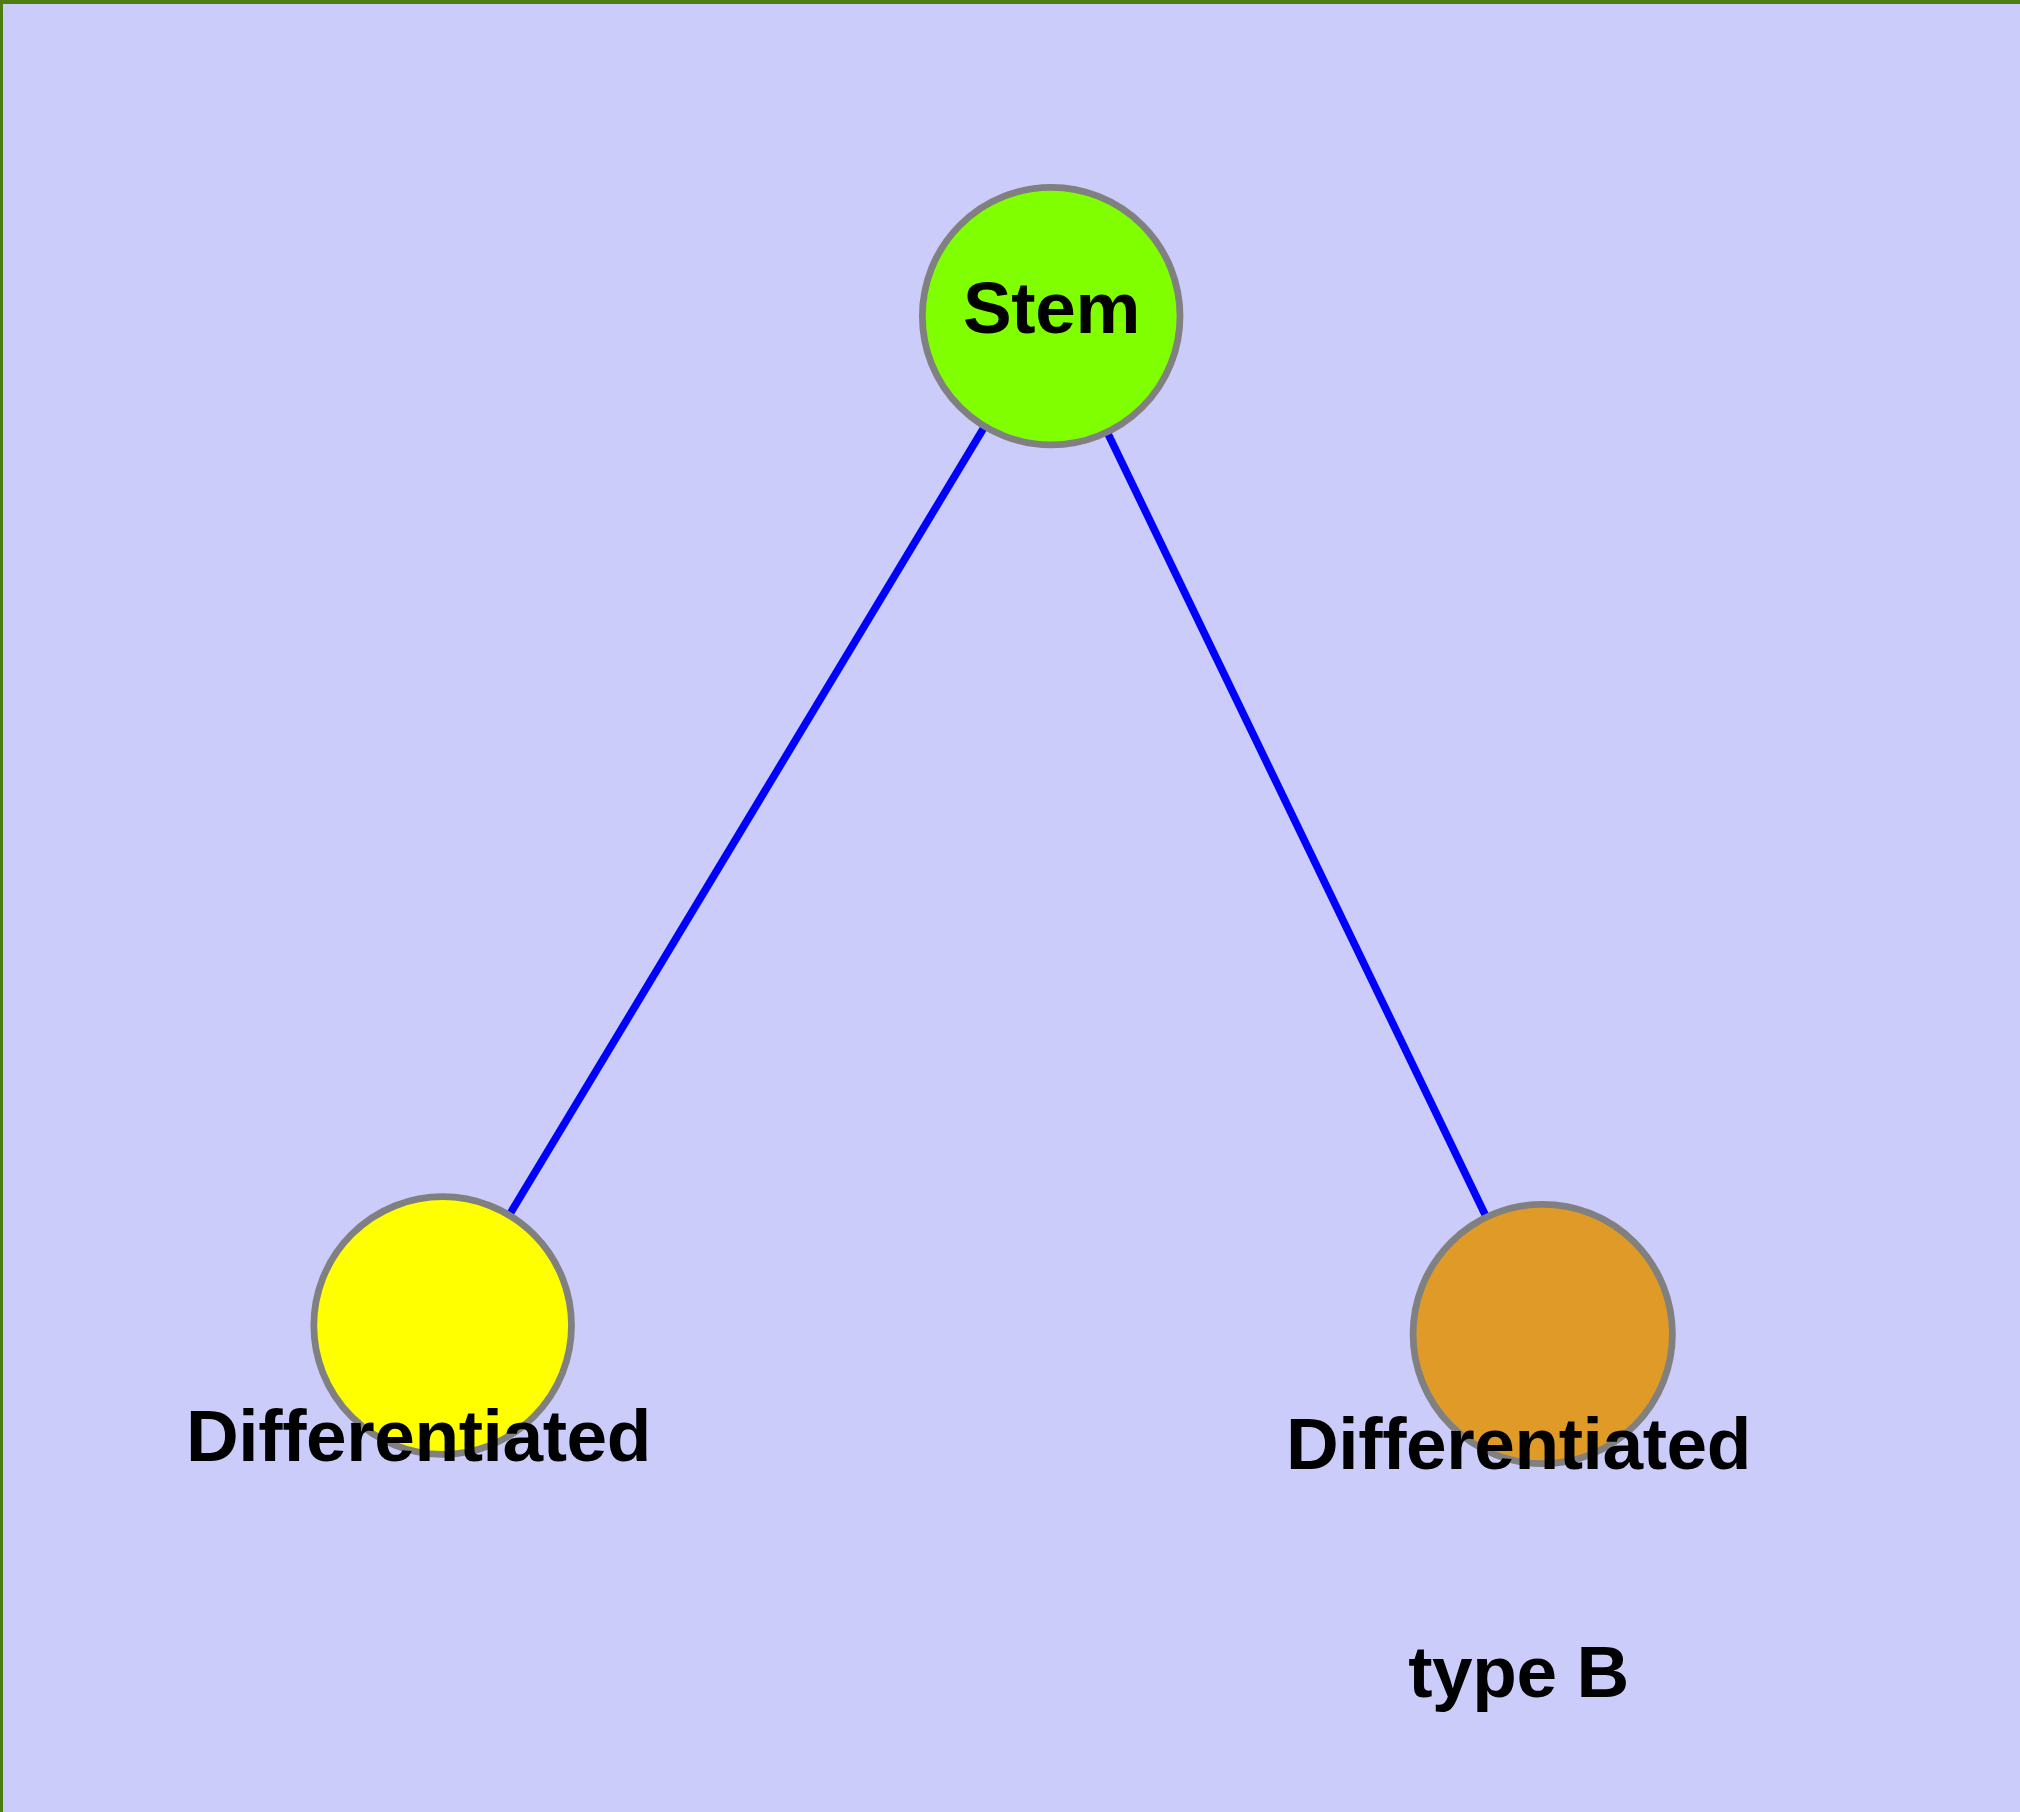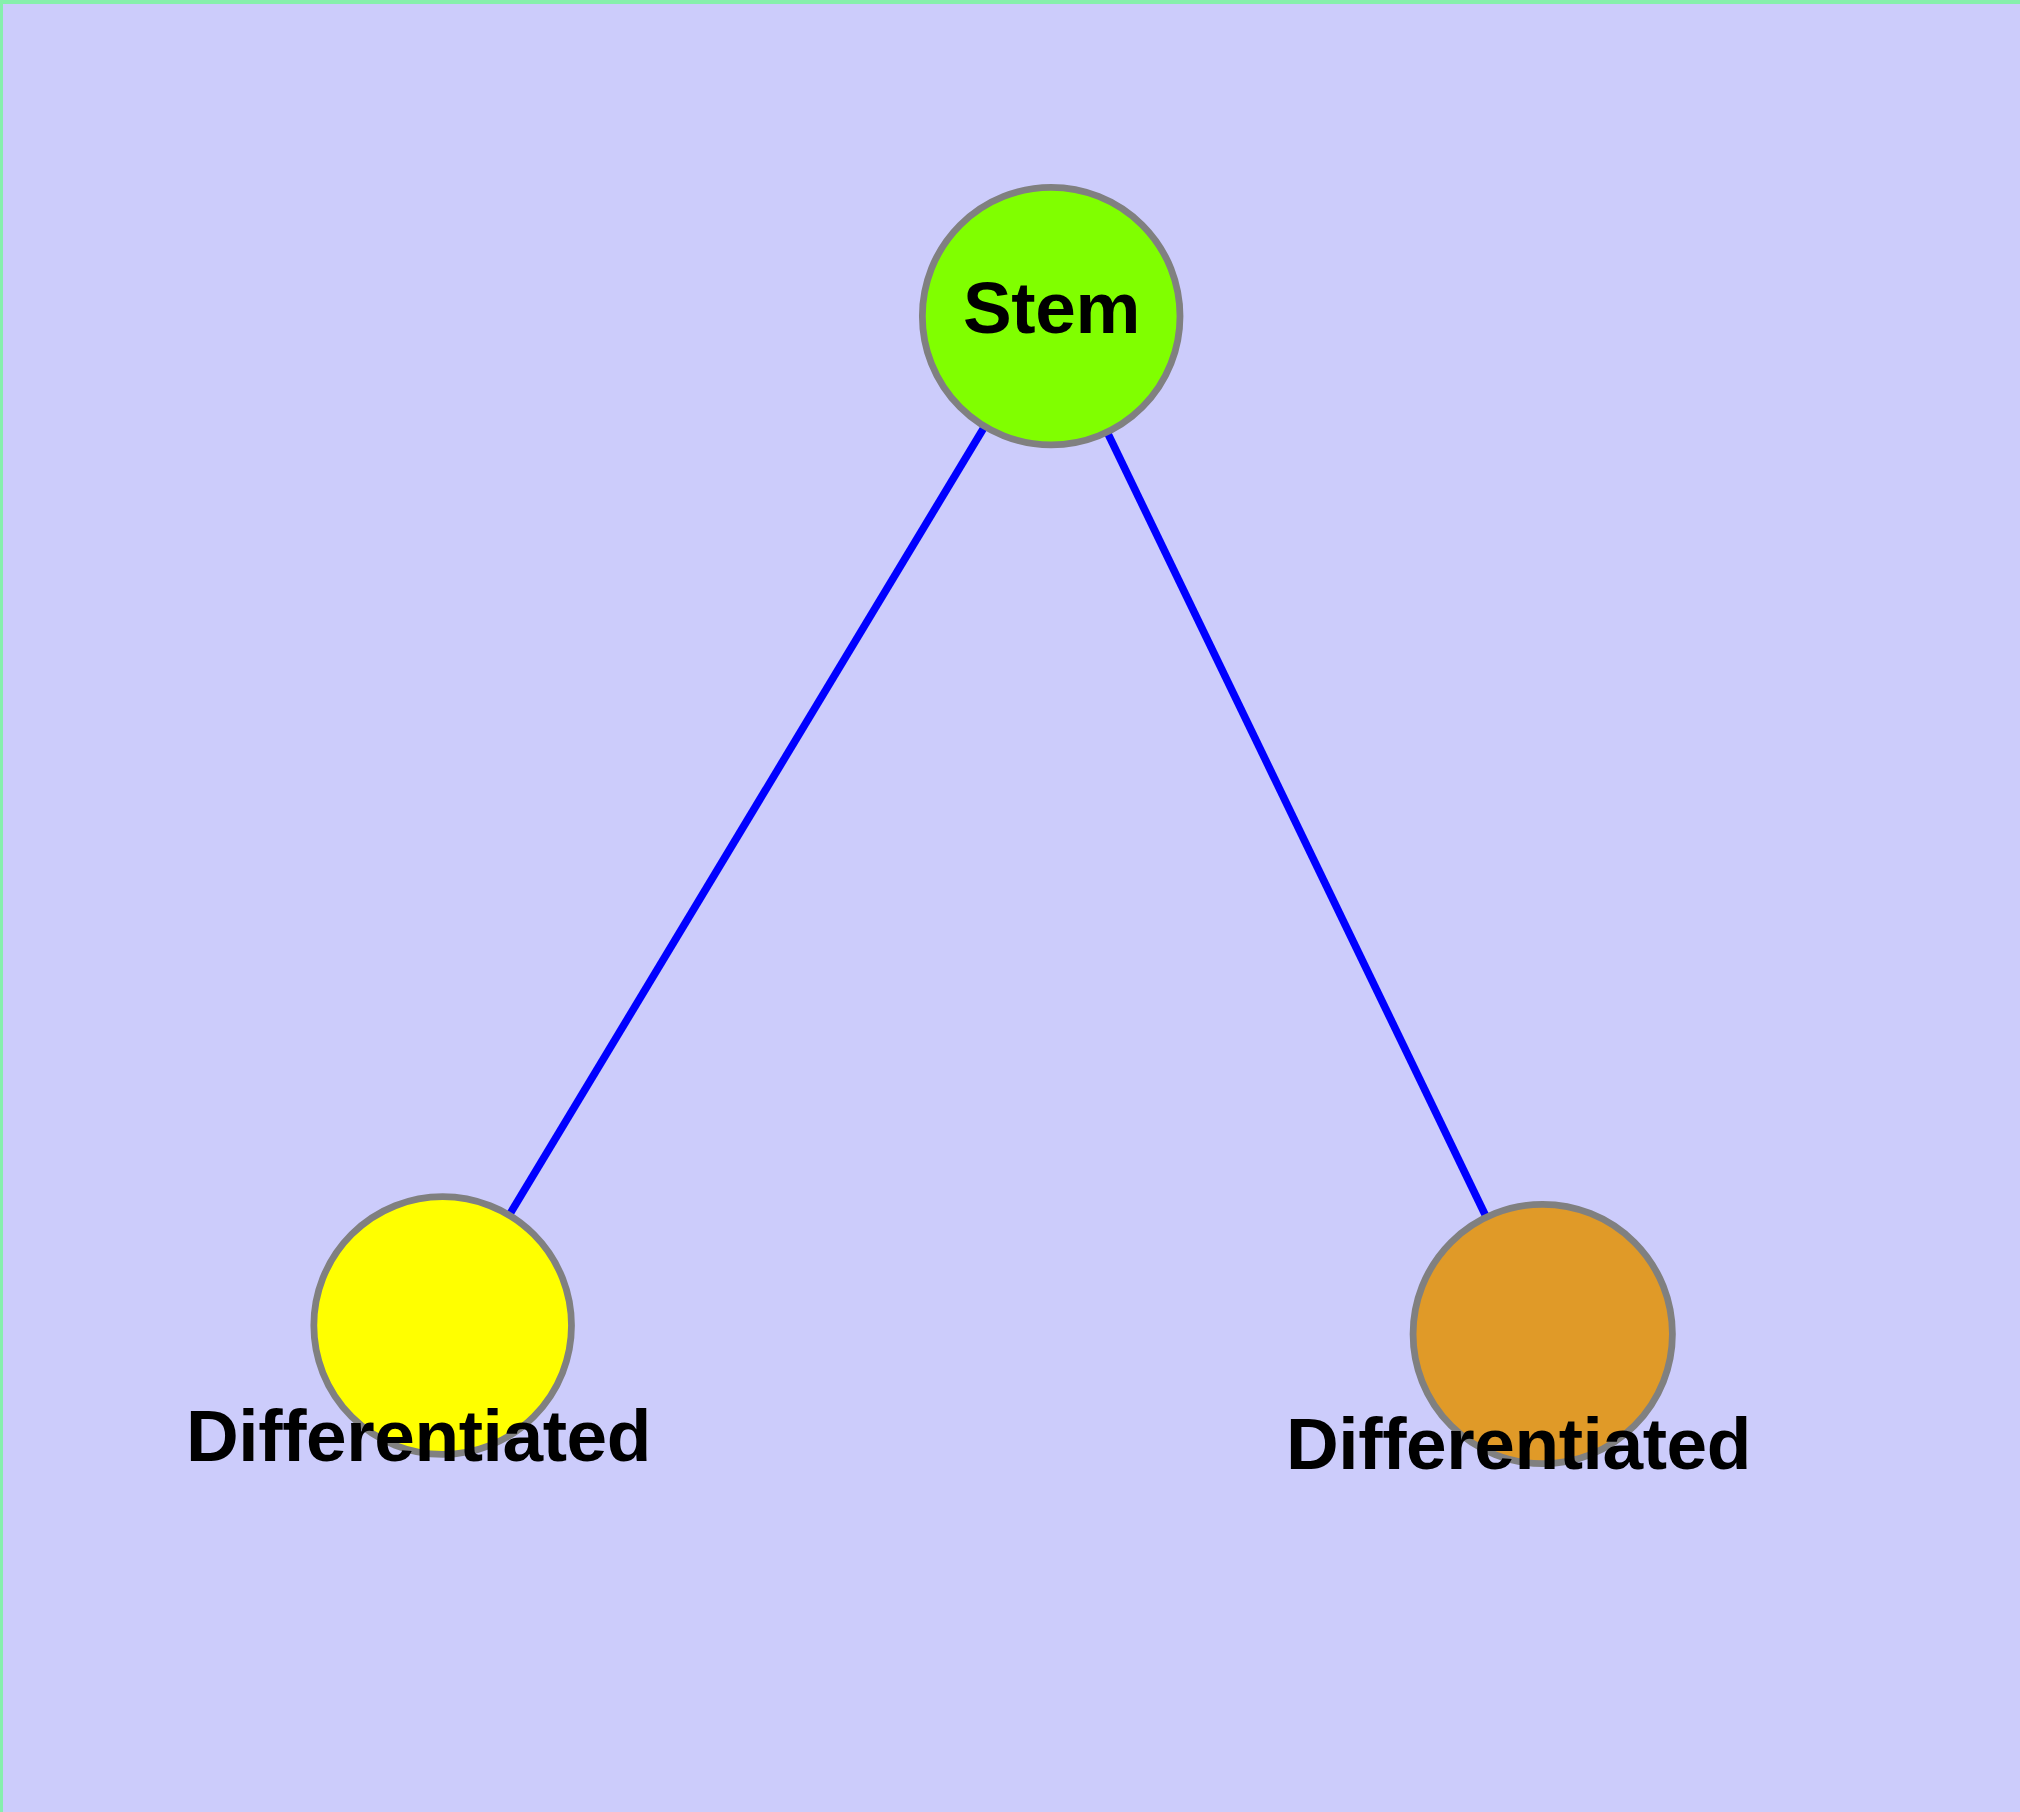--- a/index.html
+++ b/index.html
@@ -5,21 +5,21 @@
 <style>
   html, body {
     margin: 0;
     padding: 0;
     background: #ffffff;
   }
   #canvas {
     position: relative;
     width: 2021px;
     height: 1812px;
-    background: #86efac;
+    background: #4d7c0f;
     overflow: hidden;
     font-family: "Liberation Sans", "DejaVu Sans", sans-serif;
   }
   #plot-area {
     position: absolute;
     left: 3.4px;
     top: 4.2px;
     width: 2017px;
     height: 1808px;
     background: #ccccfb;
@@ -93,16 +93,17 @@
   </svg>
 
   <div class="node-label label-stem" style="color: rgb(0, 0, 0); font-size: 73px;">Stem</div>
 
   <div class="node-label label-a" style="color: rgb(0, 0, 0); font-size: 73px;">
     <div>Differentiated</div>
   </div>
 
   <div class="node-label label-b" style="color: rgb(0, 0, 0); font-size: 73px;">
     <div>Differentiated</div>
+    <div>type B</div>
   </div>
 
 </div>
 
 
 </body></html>

